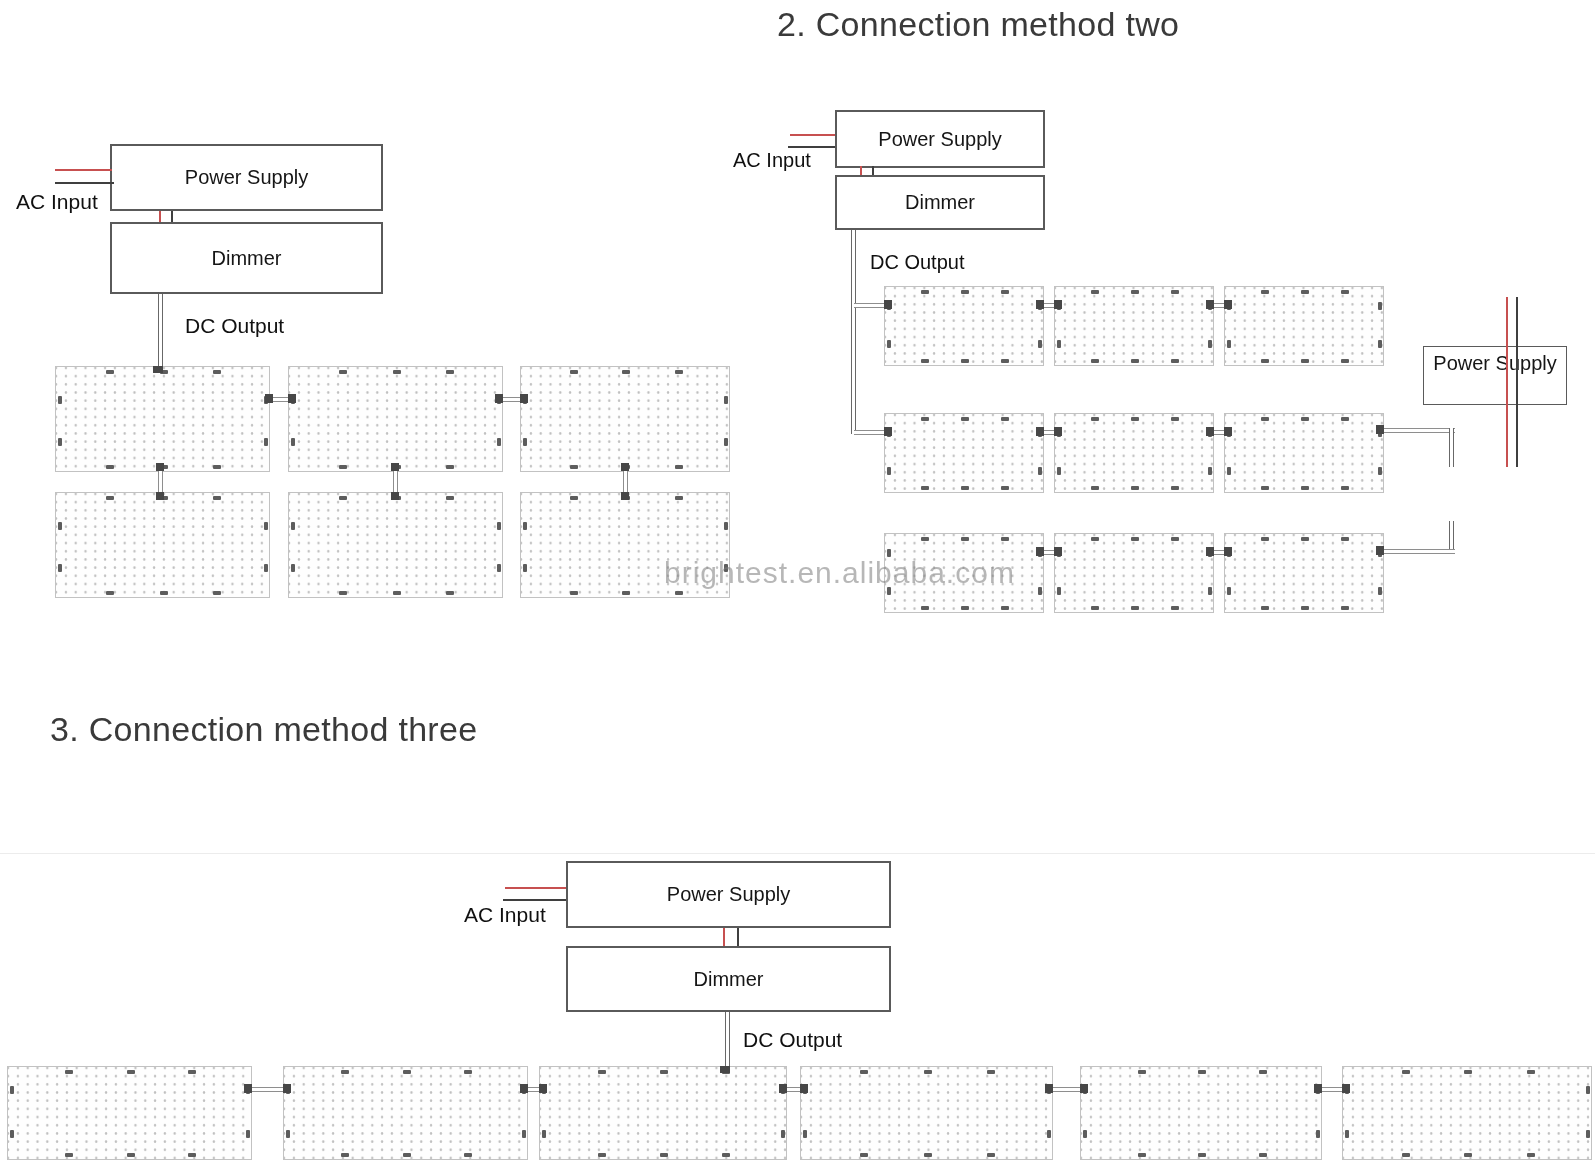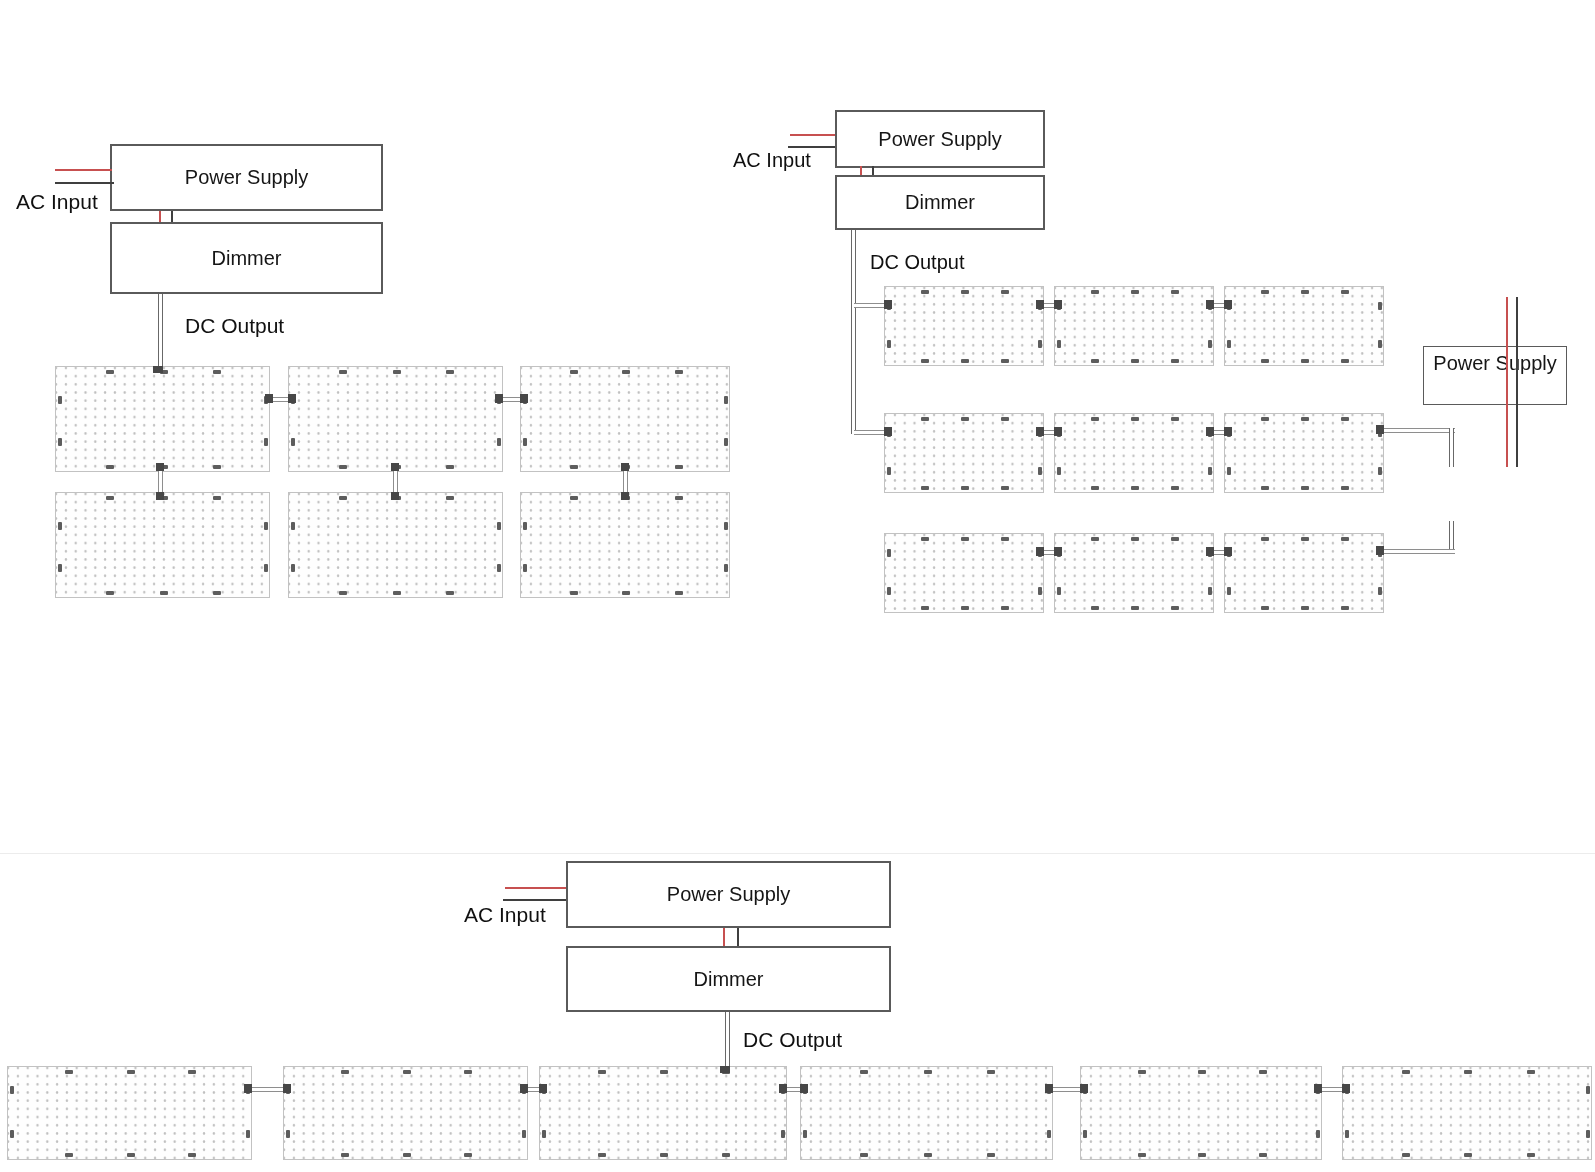--- a/index.html
+++ b/index.html
@@ -49,20 +49,22 @@
   #s2-ac{left:733px;top:149px;}  #s2-dc{left:870px;top:251px;}
   #s3-ac{left:464px;top:903px;}  #s3-dc{left:743px;top:1028px;}
 </style>
 </head>
 <body>
 
 <div id="stage">
 
   <div class="divider"></div>
 
+  <div class="title" id="t2">2. Connection method two</div>
+  <div class="title" id="t3">3. Connection method three</div>
 
   <div id="diagram-layer">
       <div class="panel" style="left: 55px; top: 366px; width: 215px; height: 106px;">
         <div class="chip" style="left: 49.75px; top: 3px; width: 8px; height: 4px;"></div>
         <div class="chip" style="left: 49.75px; top: 98px; width: 8px; height: 4px;"></div>
         <div class="chip" style="left: 103.5px; top: 3px; width: 8px; height: 4px;"></div>
         <div class="chip" style="left: 103.5px; top: 98px; width: 8px; height: 4px;"></div>
         <div class="chip" style="left: 157.25px; top: 3px; width: 8px; height: 4px;"></div>
         <div class="chip" style="left: 157.25px; top: 98px; width: 8px; height: 4px;"></div>
         <div class="chip" style="left: 2px; top: 28.86px; width: 4px; height: 8px;"></div>
@@ -412,13 +414,14 @@
 
   <div class="box" id="s3-ps">
       <span>Power Supply</span>
     </div>
   <div class="box" id="s3-dim">
       <span>Dimmer</span>
     </div>
   <div class="lbl" id="s3-ac">AC Input</div>
   <div class="lbl" id="s3-dc">DC Output</div>
 
+  <div class="watermark">brightest.en.alibaba.com</div>
 </div>
 
 </body></html>

